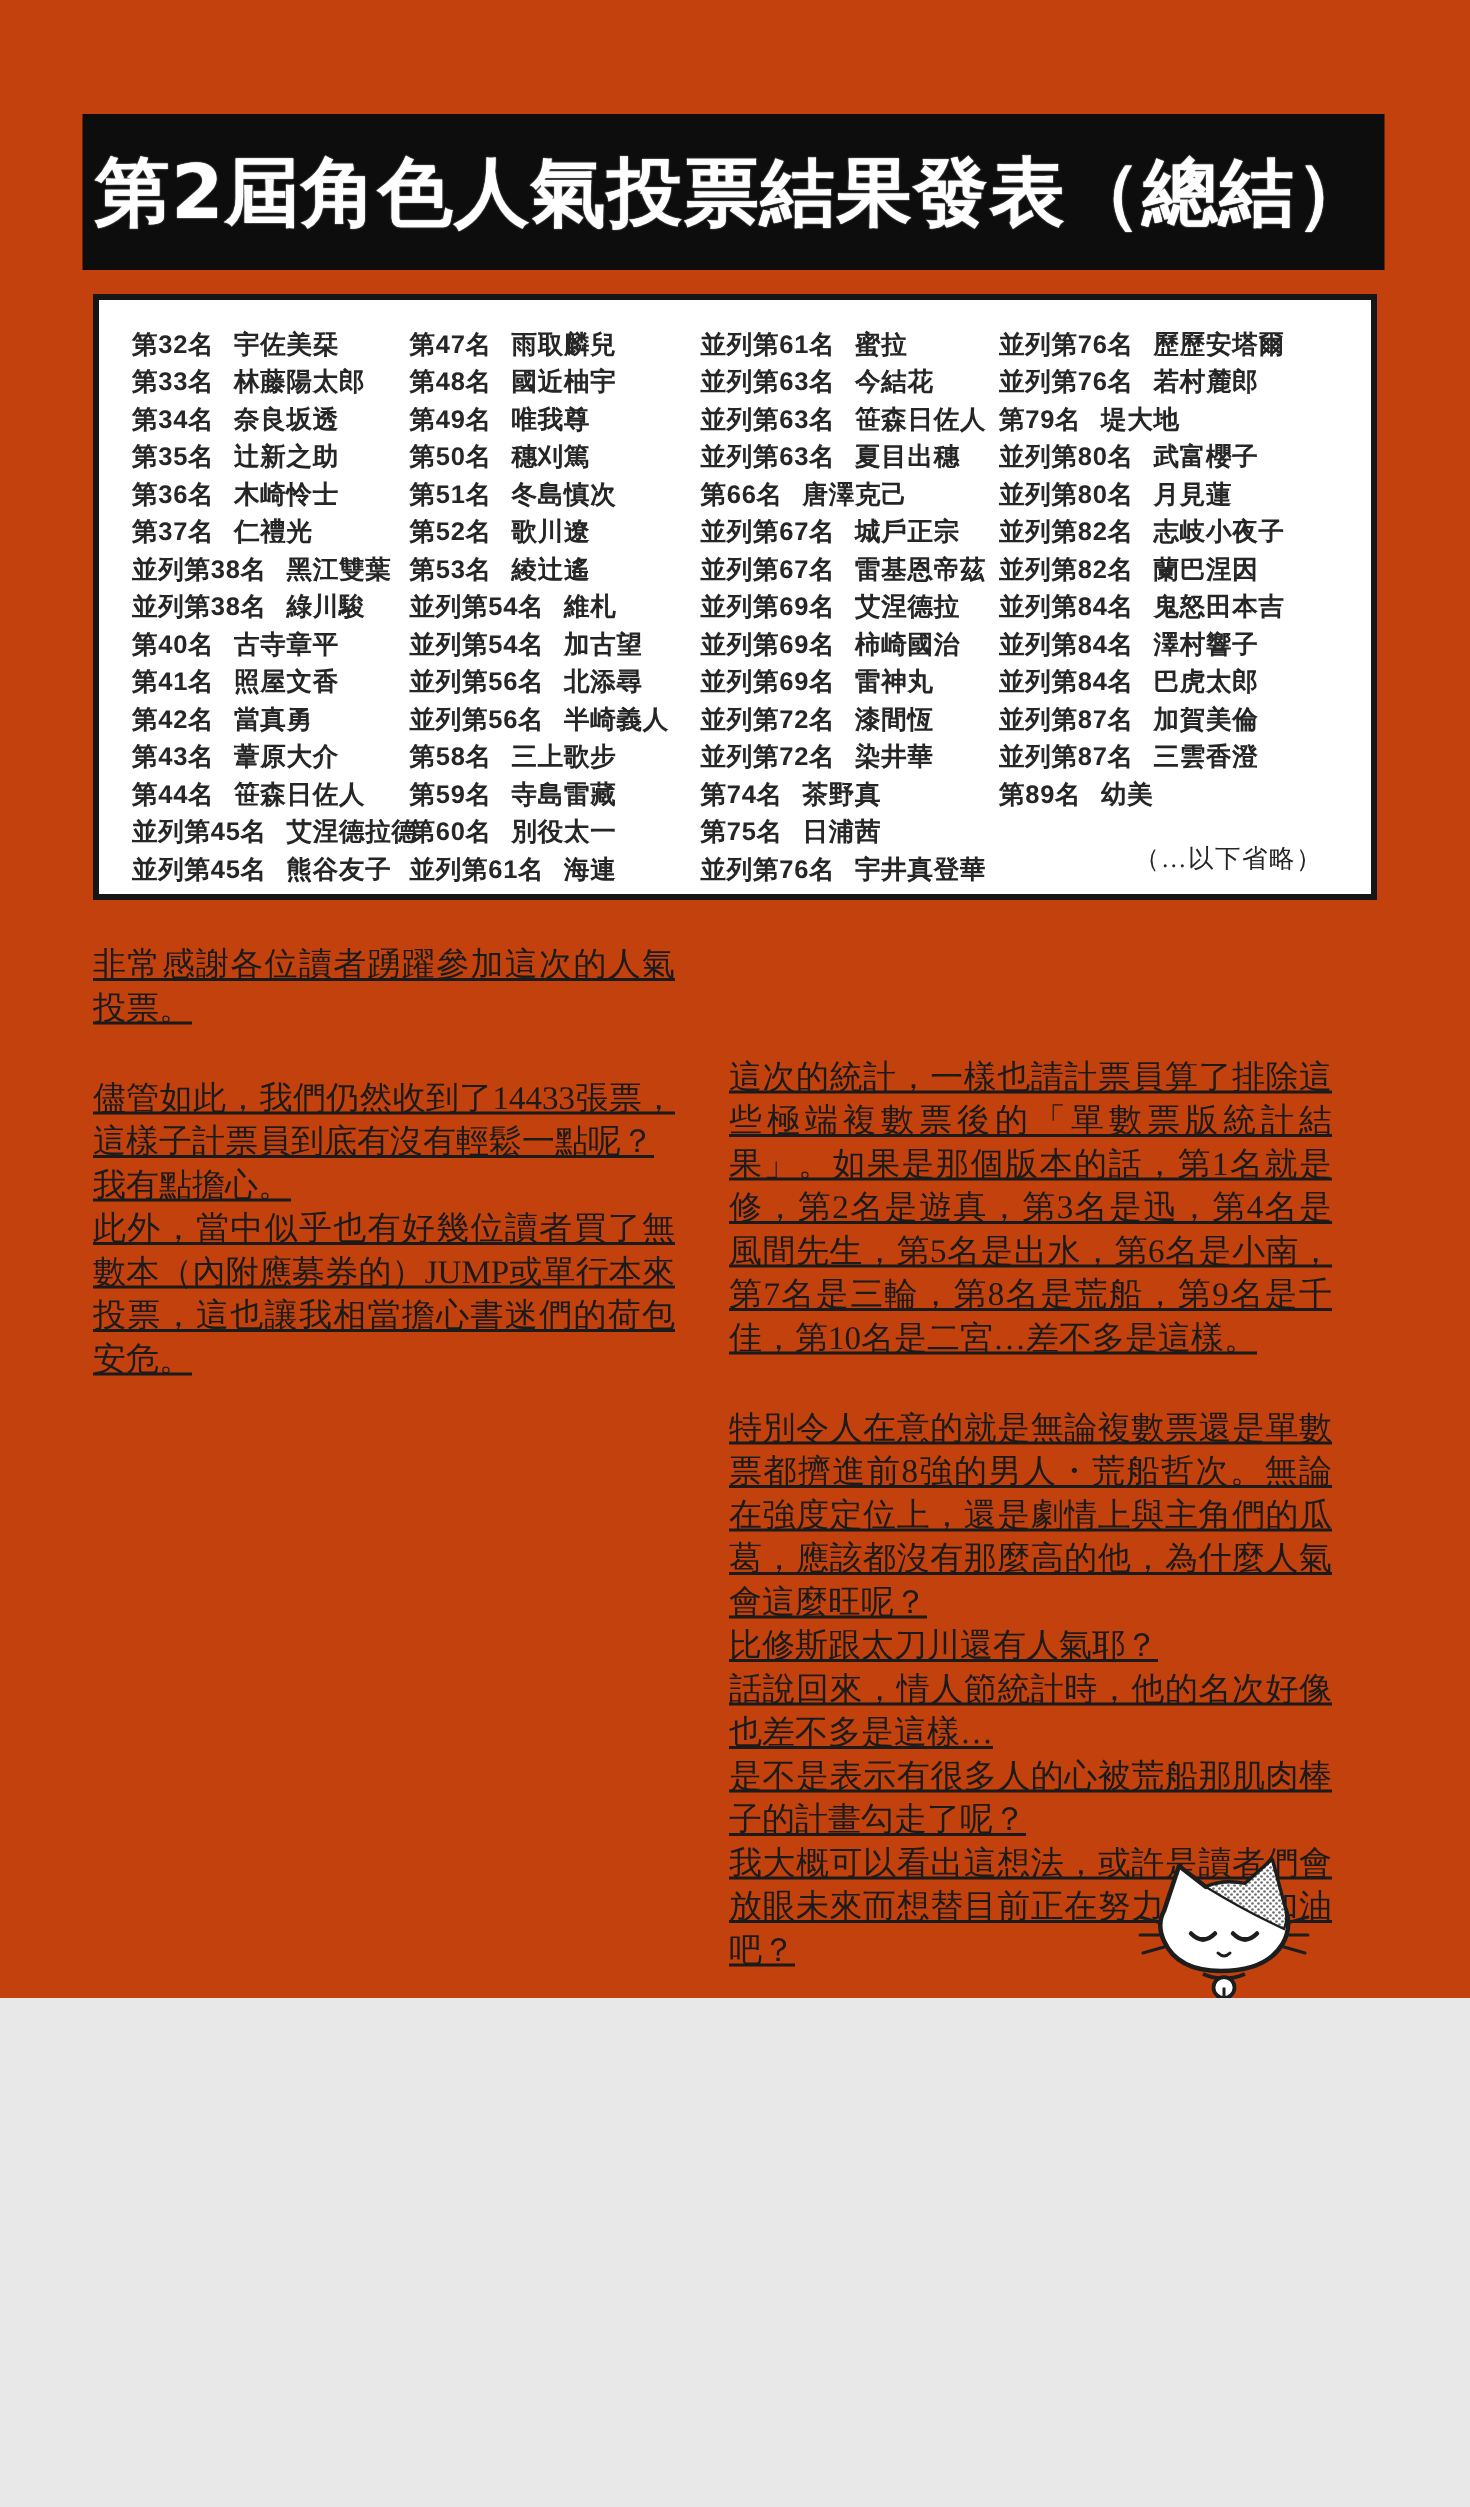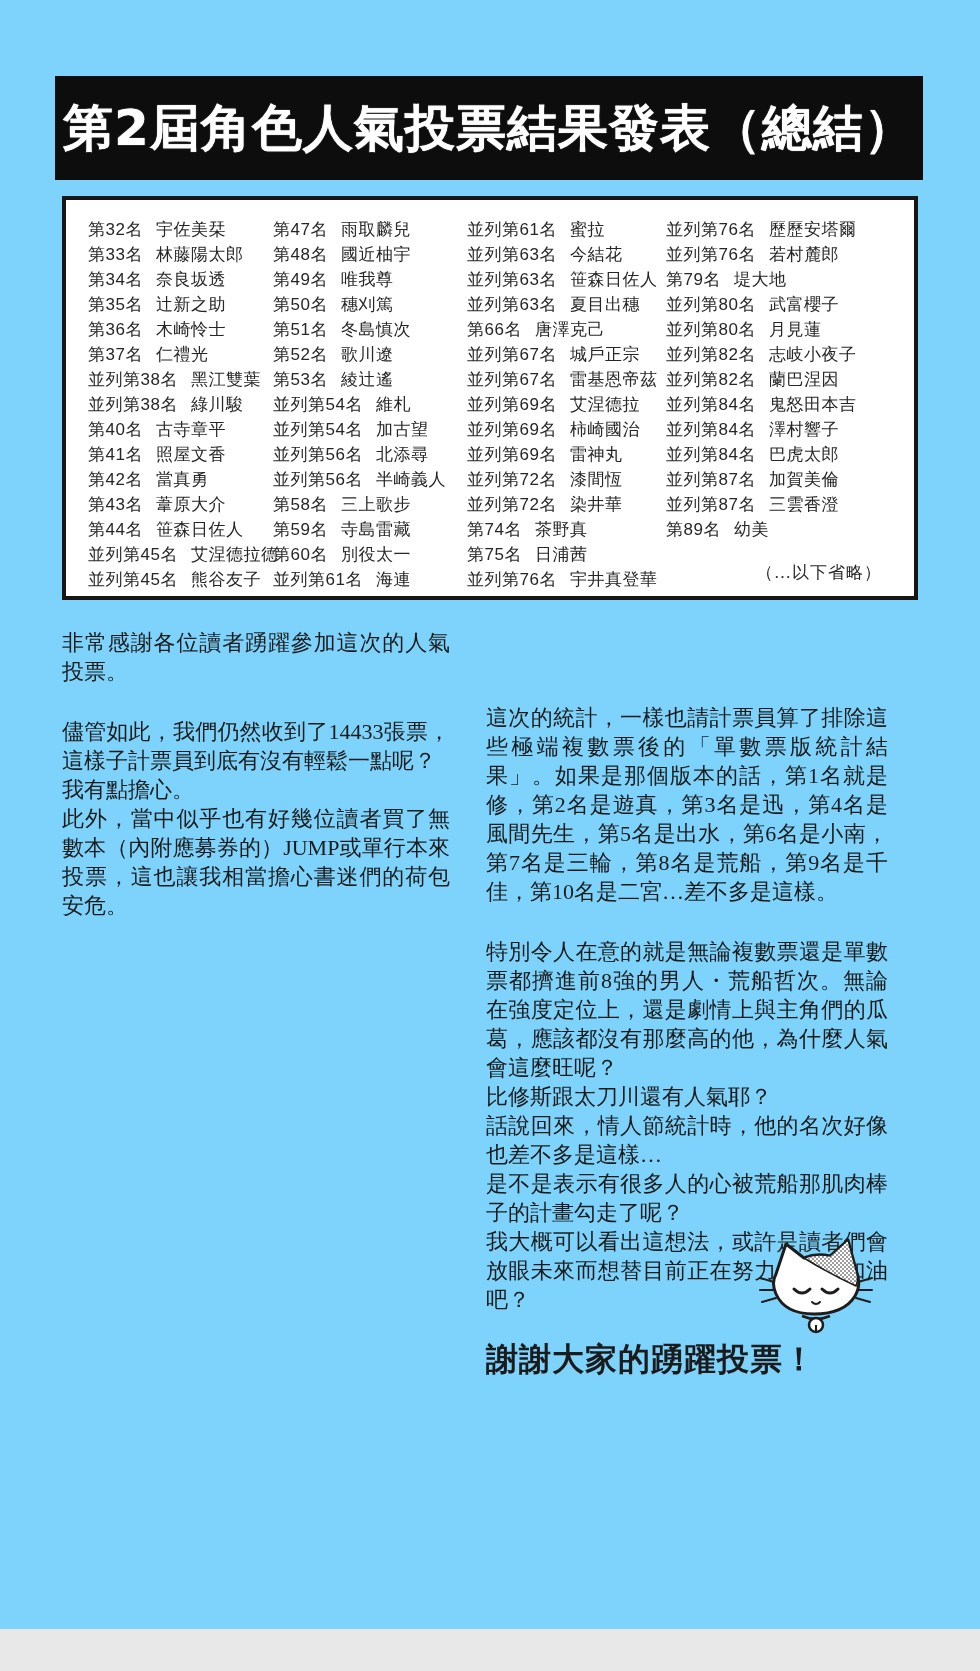--- a/index.html
+++ b/index.html
@@ -1,18 +1,18 @@
 <!DOCTYPE html>
 <html><head>
 <meta charset="utf-8">
 <style>
   html,body { margin:0; padding:0; background:#e8e8e8; }
   .page {
-    position:relative; width:980px; height:1629px; margin:0 auto;
-    background:#7dd3fc; overflow:hidden;
+    position:relative; width:980px; height:1332px; margin:0 auto;
+    background:#c2410c; overflow:hidden;
     font-family:"Liberation Serif","DejaVu Serif",serif;
     color:#1e1e1e;
   }
   
   .header {
     position:absolute; left:55px; top:76px; width:868px; height:104px;
     background:#0d0d0d; display:flex; align-items:center; justify-content:center;
   }
   .header-text {
     color:#ffffff; font-family:"DejaVu Sans","Liberation Sans",sans-serif;
@@ -25,35 +25,35 @@
     border:4px solid #161616; background:#fff;
   }
   .rank-col {
     position:absolute; top:17px; font-size:17px; color:#262626;
     font-family:"Liberation Sans","DejaVu Sans",sans-serif;
   }
   .rank-col.c1 { left:22px; }
   .rank-col.c2 { left:207px; }
   .rank-col.c3 { left:401px; }
   .rank-col.c4 { left:600px; }
-  .rank-row { height:25px; line-height:25px; white-space:nowrap; }
+  .rank-row { height:25px; line-height:25px; white-space:nowrap;font-weight:bold; }
   .rank { margin-right:13px; letter-spacing:0.5px; }
   .name { letter-spacing:0.5px; }
   .footnote {
     position:absolute; right:32px; bottom:12px; font-size:17px; color:#262626;
     font-family:Liberation Serif, serif; letter-spacing:1px;
   }
   
   .text-col {
     position:absolute; font-size:22px; line-height:29px; text-align:justify;
     color:#1b1b1b;
   }
   .text-col.left  { left:62px;  top:628px; width:388px; }
   .text-col.right { left:486px; top:703px; width:402px; }
-  .para { margin:0 0 31px 0; white-space:pre-line; }
+  .para { margin:0 0 31px 0; white-space:pre-line;text-decoration:underline; }
   .closing {
     margin:11px 0 0 0; font-weight:bold; font-size:32px; letter-spacing:1px;
     white-space:nowrap;
   }
   
   .cat { position:absolute; left:758px; top:1232px; width:116px; height:104px; }
 </style>
 </head>
 <body>
 

